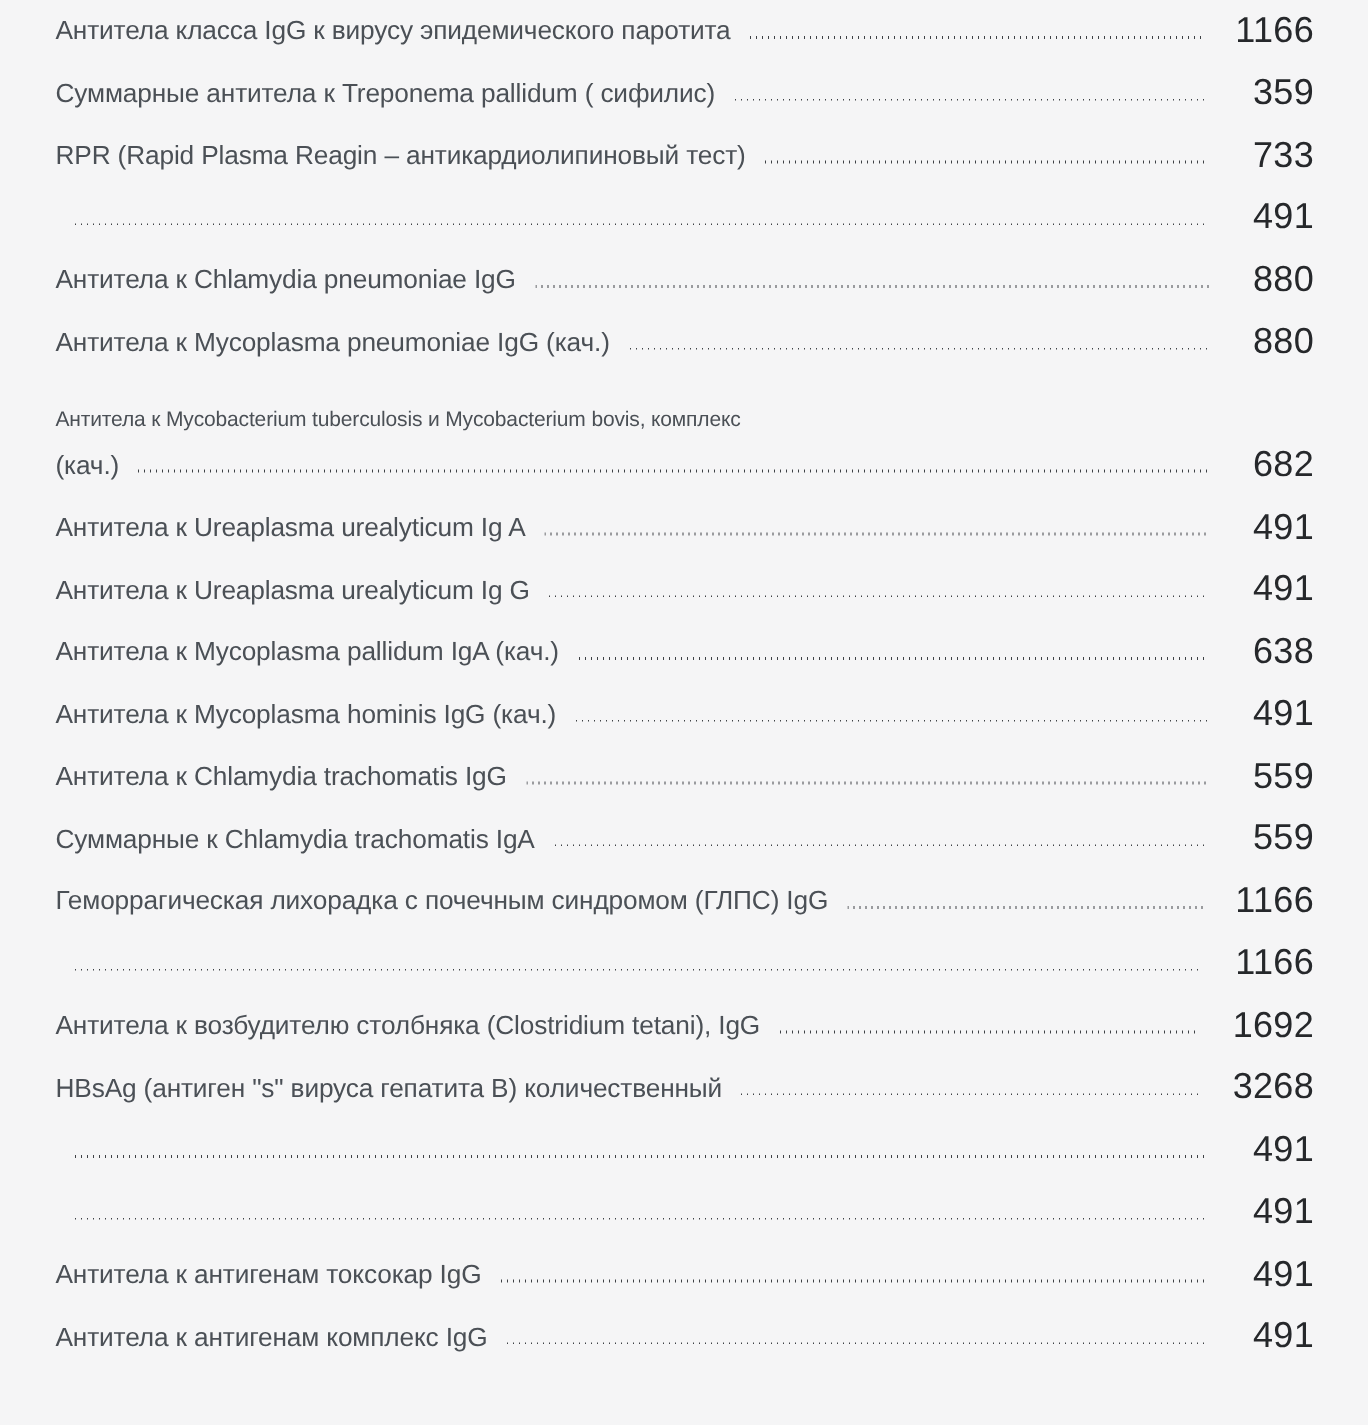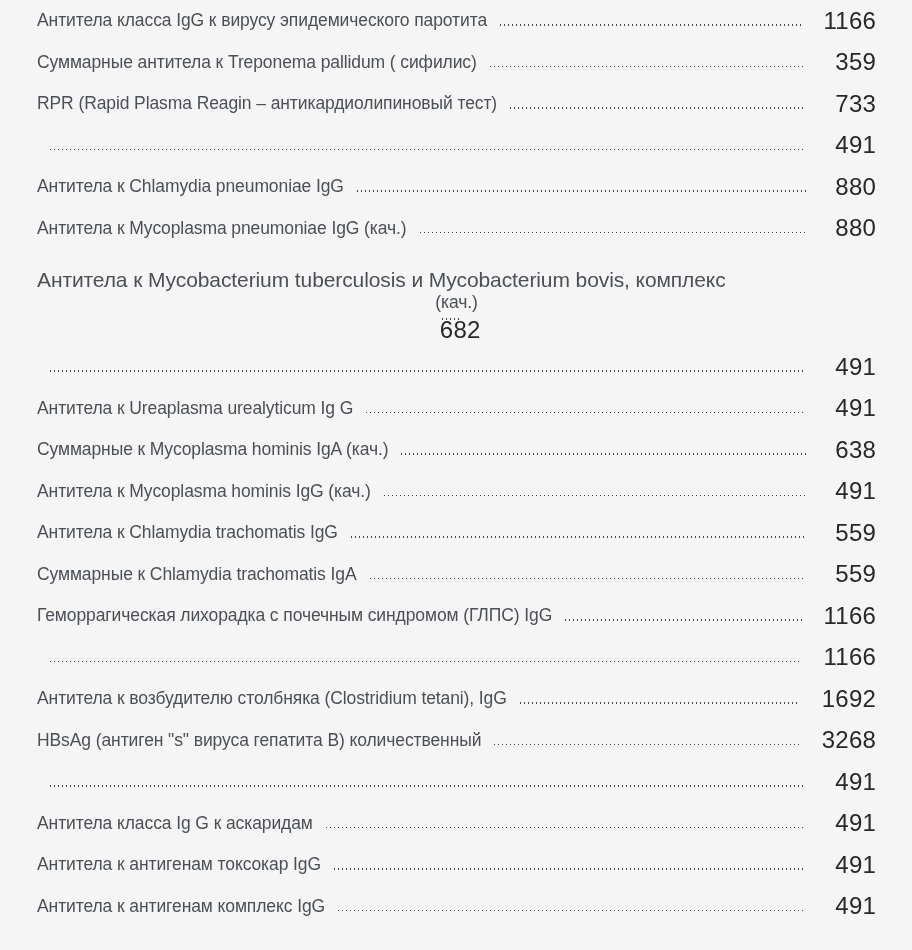--- a/index.html
+++ b/index.html
@@ -17,34 +17,33 @@
     width: 912px;
   }
   .row {
     padding: 0 36px 0 37px;
   }
   .row-topline {
     display: flex;
     align-items: flex-end;
     min-height: 38px;
     padding-top: 4px;
-    font-size: 21px;
+    font-size: 14px;
     line-height: 23px;
     color: #4b5056;
     letter-spacing: -0.1px;
   }
   .row-line {
     display: flex;
     align-items: center;
     min-height: 41.5px;
   }
   .row.two-line .row-line {
     min-height: 38px;
     padding-bottom: 2px;
-    flex-direction: column;
   }
   .label {
     font-size: 17.5px;
     line-height: 23px;
     color: #4b5056;
     letter-spacing: -0.1px;
     white-space: nowrap;
     flex: 0 0 auto;
   }
   .leader {
@@ -128,36 +127,37 @@
     <div class="row-topline">Антитела к Mycobacterium tuberculosis и Mycobacterium bovis, комплекс</div>
       <div class="row-line">
       <span class="label">(кач.)</span>
       <span class="leader"></span>
       <span class="price">682</span>
     </div>
   </div>
 
   <div class="row">
     <div class="row-line">
+      <span class="label">Антитела к Ureaplasma urealyticum Ig A</span>
       <span class="leader"></span>
       <span class="price">491</span>
     </div>
   </div>
 
   <div class="row">
     <div class="row-line">
       <span class="label">Антитела к Ureaplasma urealyticum Ig G</span>
       <span class="leader"></span>
       <span class="price">491</span>
     </div>
   </div>
 
   <div class="row">
     <div class="row-line">
-      <span class="label">Суммарные к Mycoplasma hominis IgA (кач.)</span>
+      <span class="label">Антитела к Mycoplasma pallidum IgA (кач.)</span>
       <span class="leader"></span>
       <span class="price">638</span>
     </div>
   </div>
 
   <div class="row">
     <div class="row-line">
       <span class="label">Антитела к Mycoplasma hominis IgG (кач.)</span>
       <span class="leader"></span>
       <span class="price">491</span>
@@ -214,21 +214,20 @@
 
   <div class="row">
     <div class="row-line">
       <span class="leader"></span>
       <span class="price">491</span>
     </div>
   </div>
 
   <div class="row">
     <div class="row-line">
-      <span class="label">Антитела класса Ig G к аскаридам</span>
       <span class="leader"></span>
       <span class="price">491</span>
     </div>
   </div>
 
   <div class="row">
     <div class="row-line">
       <span class="label">Антитела к антигенам токсокар IgG</span>
       <span class="leader"></span>
       <span class="price">491</span>

